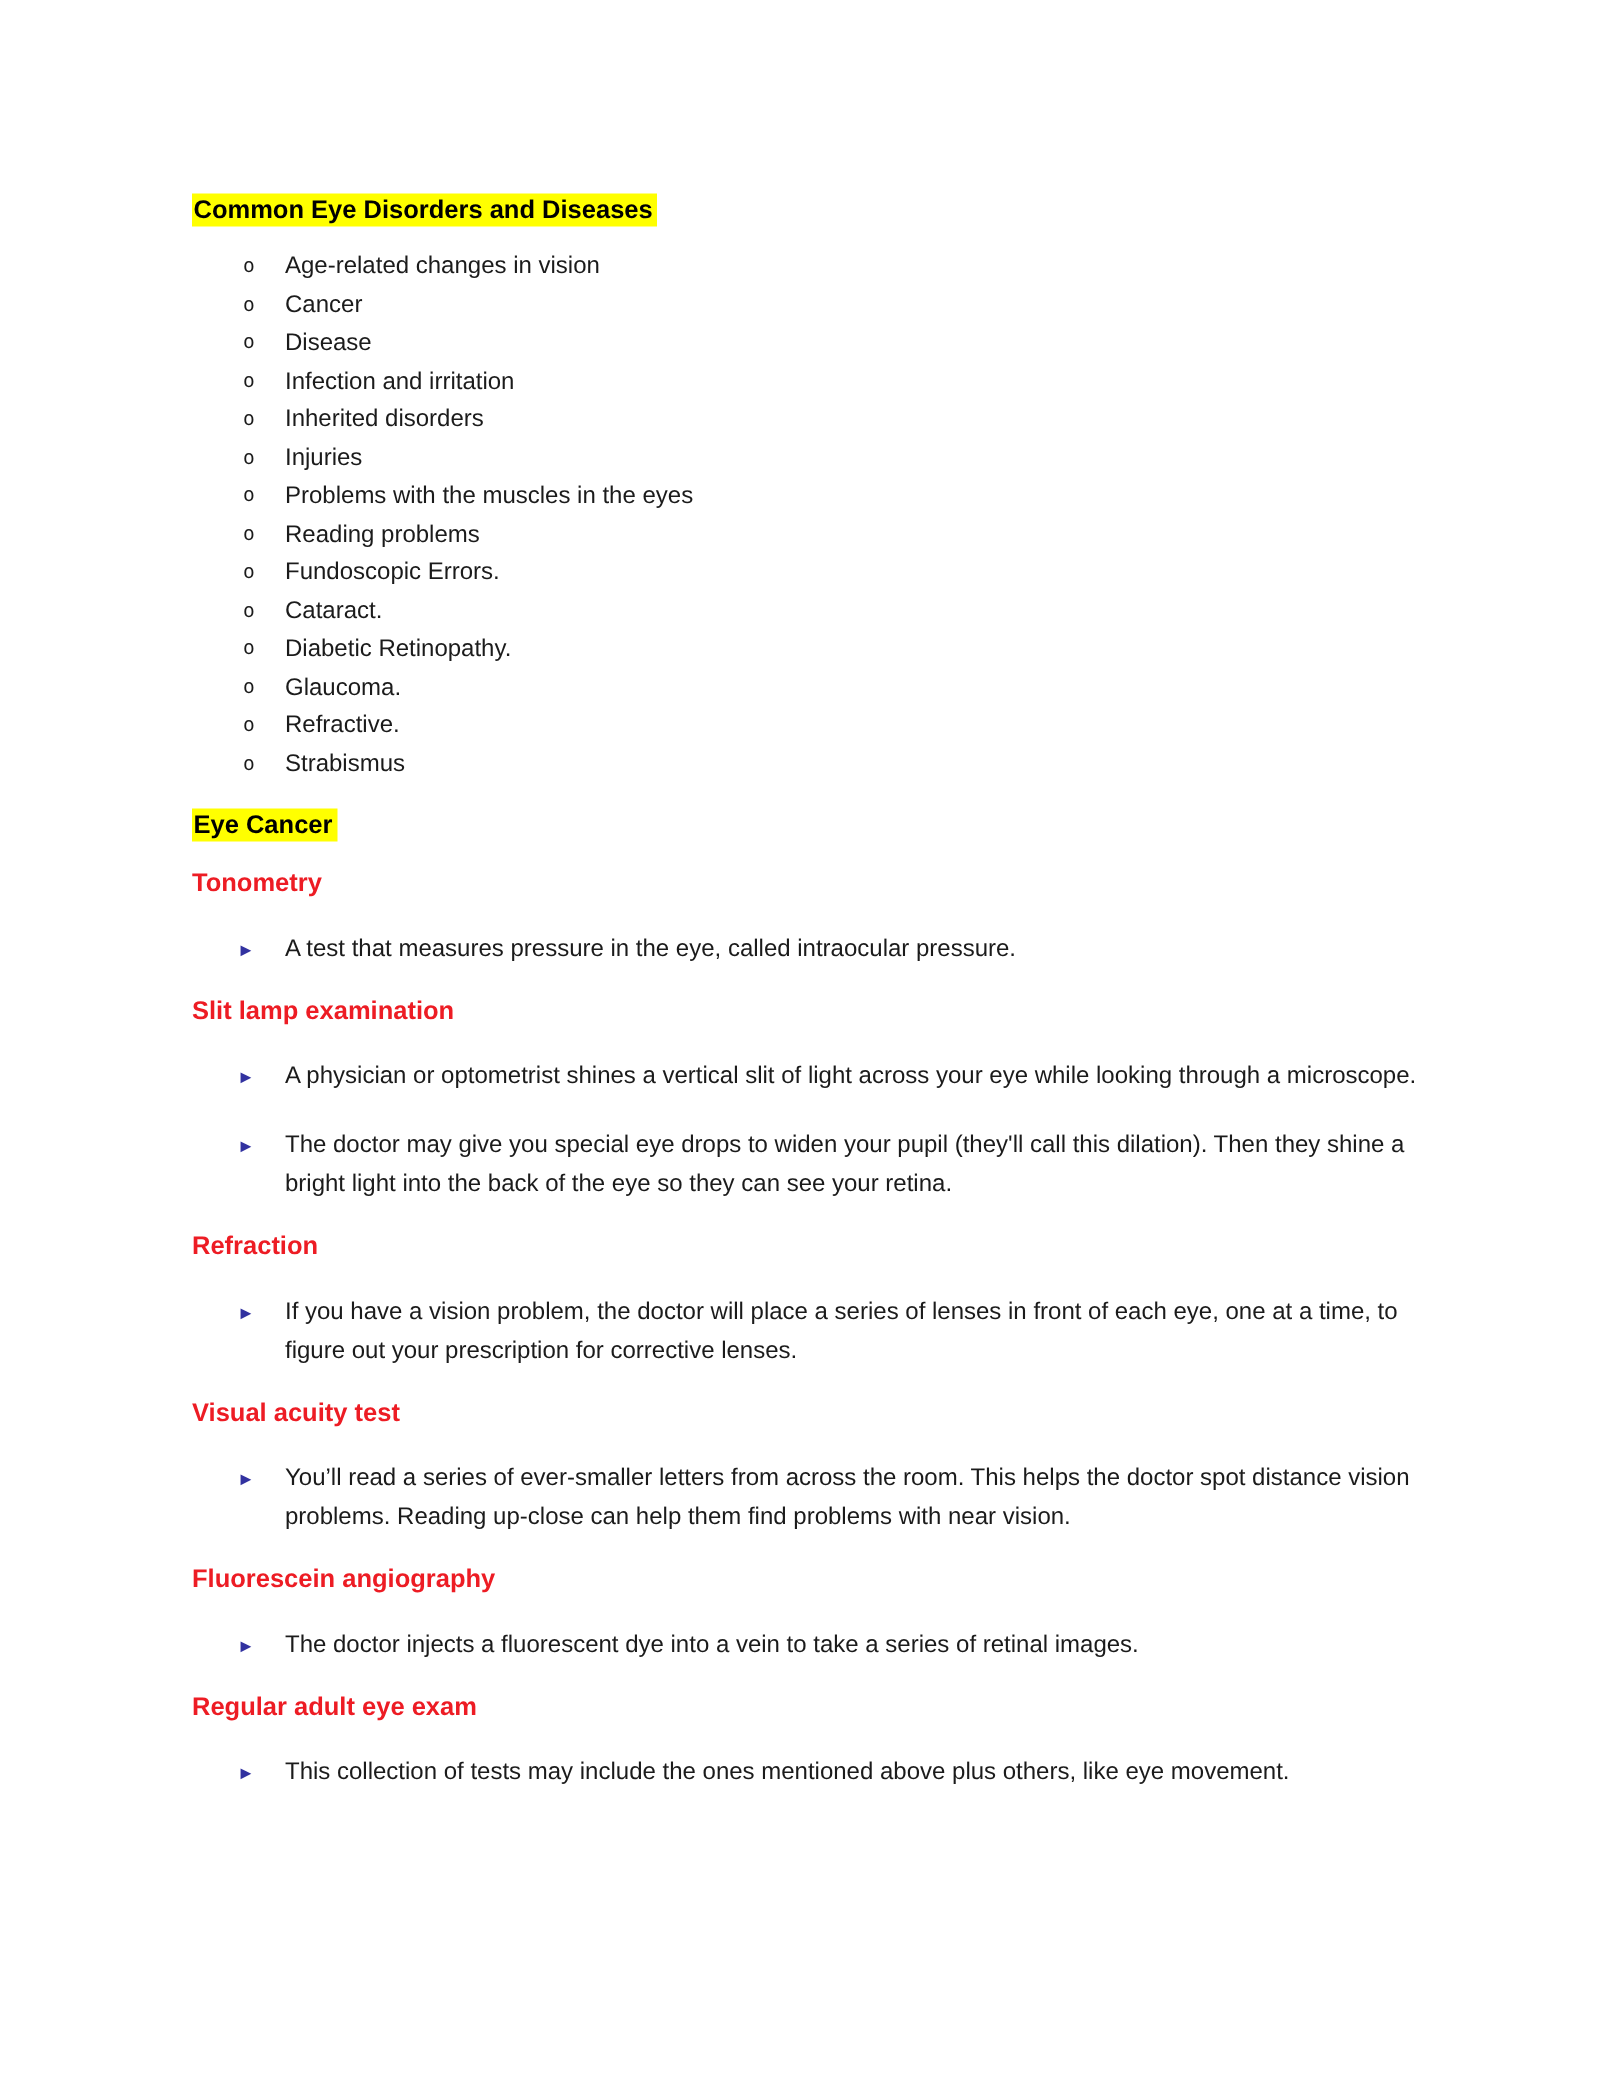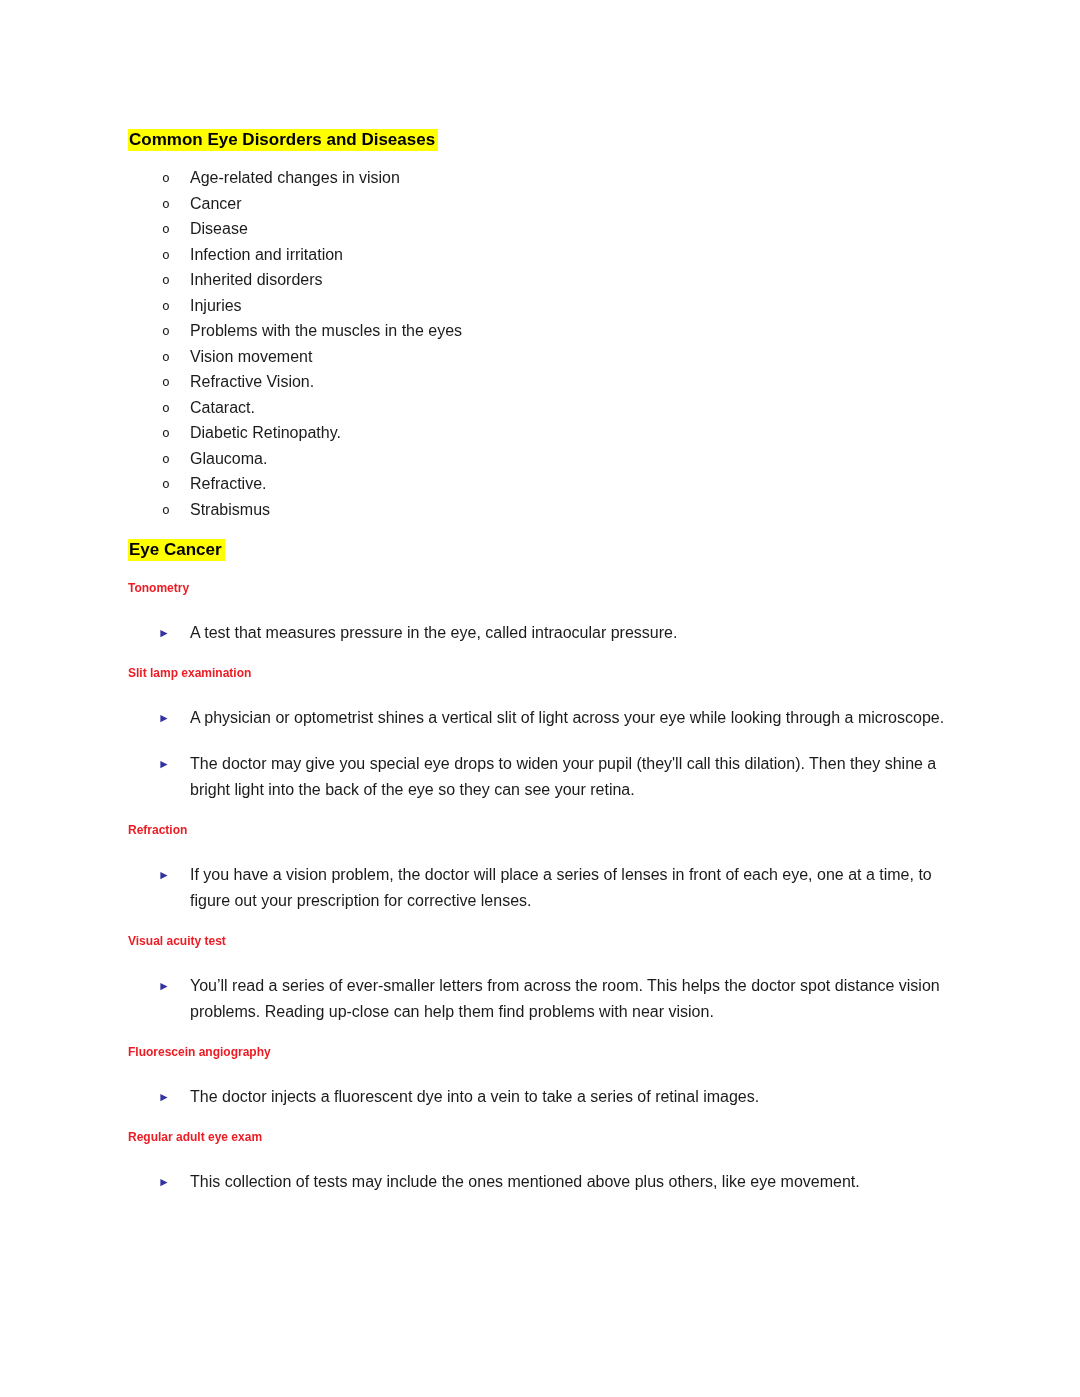--- a/index.html
+++ b/index.html
@@ -43,21 +43,21 @@
     top: 0;
     font-family: "DejaVu Sans Mono", monospace;
     font-size: 13px;
     line-height: 25.5px;
     color: #1b1b1b;
   }
   .section-heading { margin-top: 16px; }
   .test-name {
     margin: 16px 0 0 0;
     color: #ed1c24;
-    font-size: 12px;
+    font-size: 17px;
     font-weight: bold;
     line-height: 23px;
   }
   .test-desc {
     position: relative;
     margin: 20px 0 0 62px;
     max-width: 758px;
     font-size: 16px;
     line-height: 26px;
   }
@@ -78,22 +78,22 @@
   <h1 class="hl-heading"><span class="hl">Common Eye Disorders and Diseases</span></h1>
 
   <ul class="disorder-list">
     <li><span class="marker">o</span><span>Age-related changes in vision</span></li>
     <li><span class="marker">o</span><span>Cancer</span></li>
     <li><span class="marker">o</span><span>Disease</span></li>
     <li><span class="marker">o</span><span>Infection and irritation</span></li>
     <li><span class="marker">o</span><span>Inherited disorders</span></li>
     <li><span class="marker">o</span><span>Injuries</span></li>
     <li><span class="marker">o</span><span>Problems with the muscles in the eyes</span></li>
-    <li><span class="marker">o</span><span>Vision movement</span></li>
-    <li><span class="marker">o</span><span>Refractive Vision.</span></li>
+    <li><span class="marker">o</span><span>Reading problems</span></li>
+    <li><span class="marker">o</span><span>Fundoscopic Errors.</span></li>
     <li><span class="marker">o</span><span>Cataract.</span></li>
     <li><span class="marker">o</span><span>Diabetic Retinopathy.</span></li>
     <li><span class="marker">o</span><span>Glaucoma.</span></li>
     <li><span class="marker">o</span><span>Refractive.</span></li>
     <li><span class="marker">o</span><span>Strabismus</span></li>
   </ul>
 
   <h1 class="hl-heading section-heading"><span class="hl">Eye Cancer</span></h1>
 
   <h2 class="test-name">Tonometry</h2>

